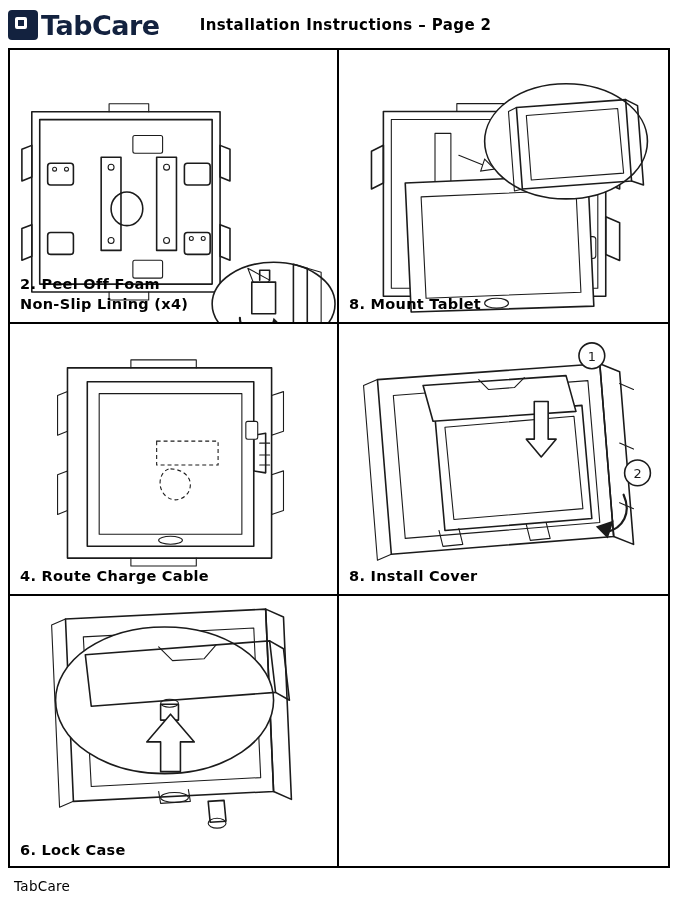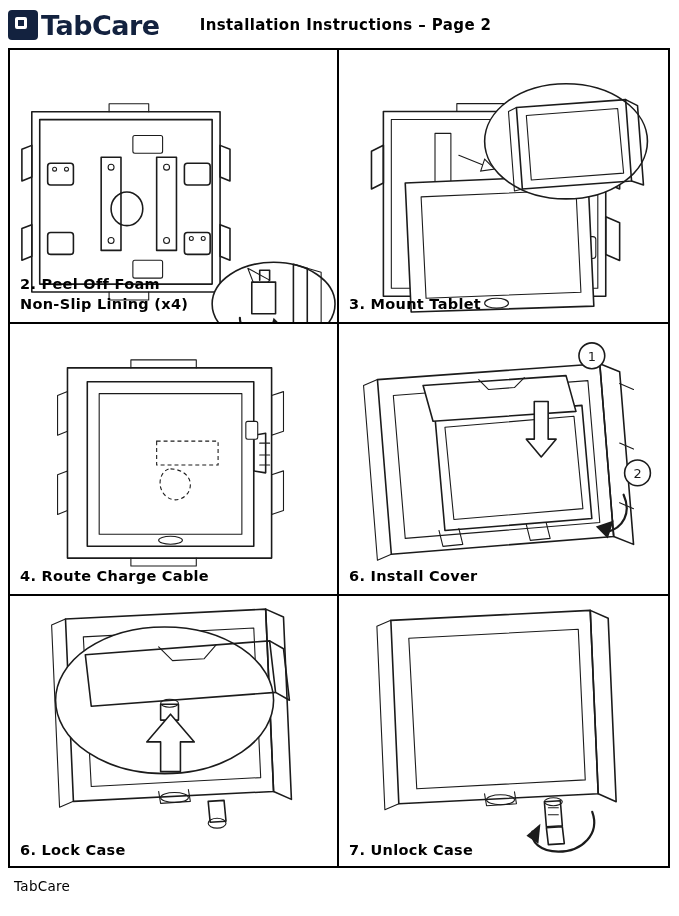--- a/index.html
+++ b/index.html
@@ -199,21 +199,21 @@
 
       <ellipse class="fillw" cx="228" cy="92" rx="82" ry="58"></ellipse>
       <path class="ln" d="M178 58 L288 50 L294 132 L184 140 Z"></path>
       <path class="ln-thin" d="M188 66 L280 59 L286 124 L193 131 Z"></path>
       <path class="ln" d="M288 50 L300 56 L306 136 L294 132"></path>
       <path class="ln-thin" d="M178 58 L170 62 L176 142 L184 140"></path>
 
       <path class="ln-thin" d="M120 106 L150 118"></path>
       <path d="M146 110 L156 120 L142 122 Z" fill="#fff" stroke="#1b1b1b" stroke-width="1.1"></path>
     </svg>
-    <div class="caption">3. Mount Tablet</div>
+    <div class="caption">8. Mount Tablet</div>
   </div>
 
   <div class="cell col1 row2">
     <svg class="art" viewBox="0 0 330 272">
 
       <path class="ln" d="M58 44 L264 44 L264 236 L58 236 Z"></path>
       <path class="ln-thin" d="M48 72 L58 68 L58 108 L48 112 Z"></path>
       <path class="ln-thin" d="M48 152 L58 148 L58 188 L48 192 Z"></path>
       <path class="ln-thin" d="M264 72 L276 68 L276 108 L264 112 Z"></path>
       <path class="ln-thin" d="M264 152 L276 148 L276 188 L264 192 Z"></path>
@@ -257,21 +257,21 @@
 
       <circle class="fillw" cx="254" cy="32" r="13"></circle>
       <text class="numtxt" x="254" y="37" text-anchor="middle">1</text>
 
       <circle class="fillw" cx="300" cy="150" r="13"></circle>
       <text class="numtxt" x="300" y="155" text-anchor="middle">2</text>
 
       <path class="ln-thick" d="M286 172 C294 190 286 206 268 210"></path>
       <path d="M276 198 L270 216 L258 204 Z" fill="#1b1b1b"></path>
     </svg>
-    <div class="caption">6. Install Cover</div>
+    <div class="caption">8. Install Cover</div>
   </div>
 
   <div class="cell col1 row3">
     <svg class="art" viewBox="0 0 330 272">
 
       <path class="ln" d="M56 22 L258 12 L266 196 L64 206 Z"></path>
       <path class="ln-thin" d="M74 40 L246 31 L253 182 L82 191 Z"></path>
       <path class="ln" d="M258 12 L276 20 L284 204 L266 196 Z"></path>
       <path class="ln-thin" d="M56 22 L42 28 L50 212 L64 206"></path>
       <path class="ln-thin" d="M150 196 L152 208 L182 206 L180 194"></path>
@@ -286,35 +286,16 @@
       <path class="ln" d="M262 44 L276 52 L282 104 L268 96"></path>
 
       <path class="ln" d="M152 108 L170 108 L170 124 L152 124 Z"></path>
       <ellipse class="ln-thin" cx="161" cy="107" rx="9" ry="4"></ellipse>
 
       <path class="fillw" d="M152 176 L152 146 L138 146 L162 118 L186 146 L172 146 L172 176 Z"></path>
     </svg>
     <div class="caption">6. Lock Case</div>
   </div>
 
-  <div class="cell col2 row3">
-    <svg class="art" viewBox="0 0 330 272">
-      <path class="ln" d="M52 24 L252 14 L260 198 L60 208 Z"></path>
-      <path class="ln-thin" d="M70 42 L240 33 L247 184 L78 193 Z"></path>
-      <path class="ln" d="M252 14 L270 22 L278 206 L260 198 Z"></path>
-      <path class="ln-thin" d="M52 24 L38 30 L46 214 L60 208"></path>
-      <path class="ln-thin" d="M146 198 L148 210 L178 208 L176 196"></path>
-      <ellipse class="ln-thin" cx="162" cy="204" rx="14" ry="5"></ellipse>
-
-      <path class="fillw" d="M206 206 L222 205 L224 230 L208 231 Z"></path>
-      <path class="ln-thin" d="M210 212 L220 212 M210 219 L220 219"></path>
-      <ellipse class="ln-thin" cx="215" cy="206" rx="9" ry="4"></ellipse>
-      <path class="ln" d="M208 232 L224 231 L226 248 L210 249 Z"></path>
-
-      <path class="ln-thick" d="M254 216 C262 238 244 256 220 256 C202 256 192 246 194 236"></path>
-      <path d="M202 228 L188 240 L200 248 Z" fill="#1b1b1b"></path>
-    </svg>
-    <div class="caption">7. Unlock Case</div>
-  </div>
 
 </div>
 
 <div class="footer">TabCare</div>
 
 </body></html>

